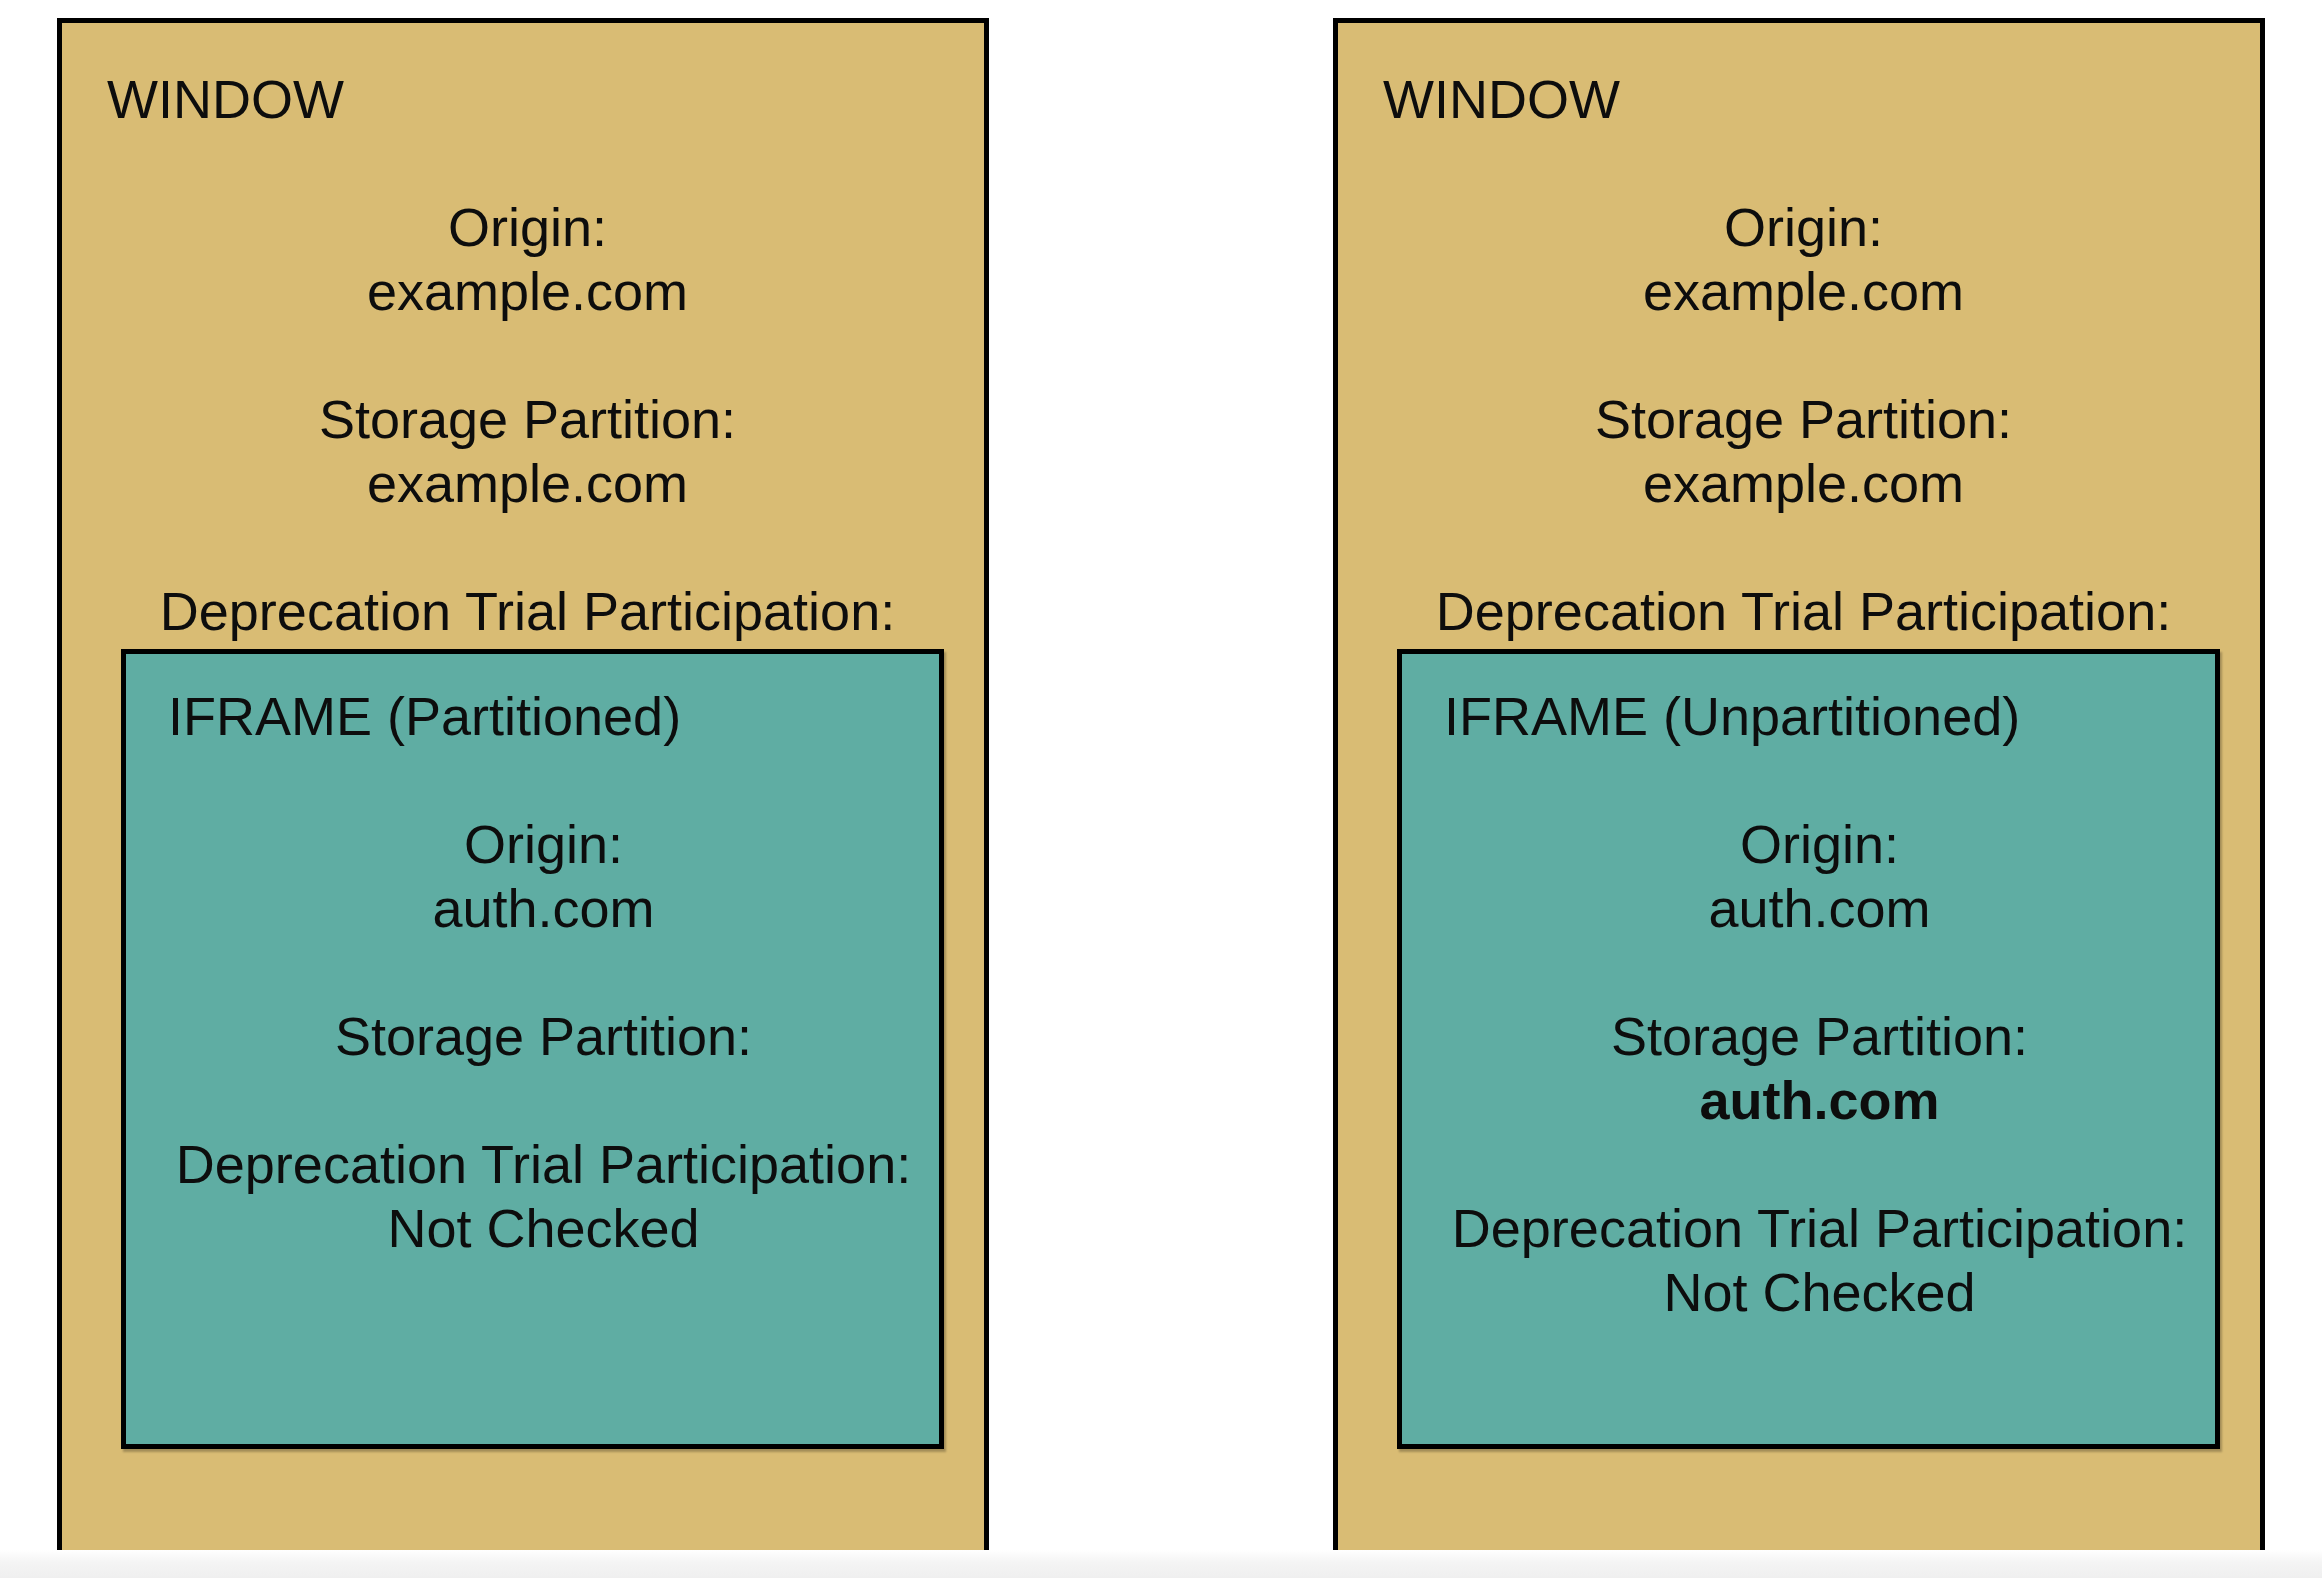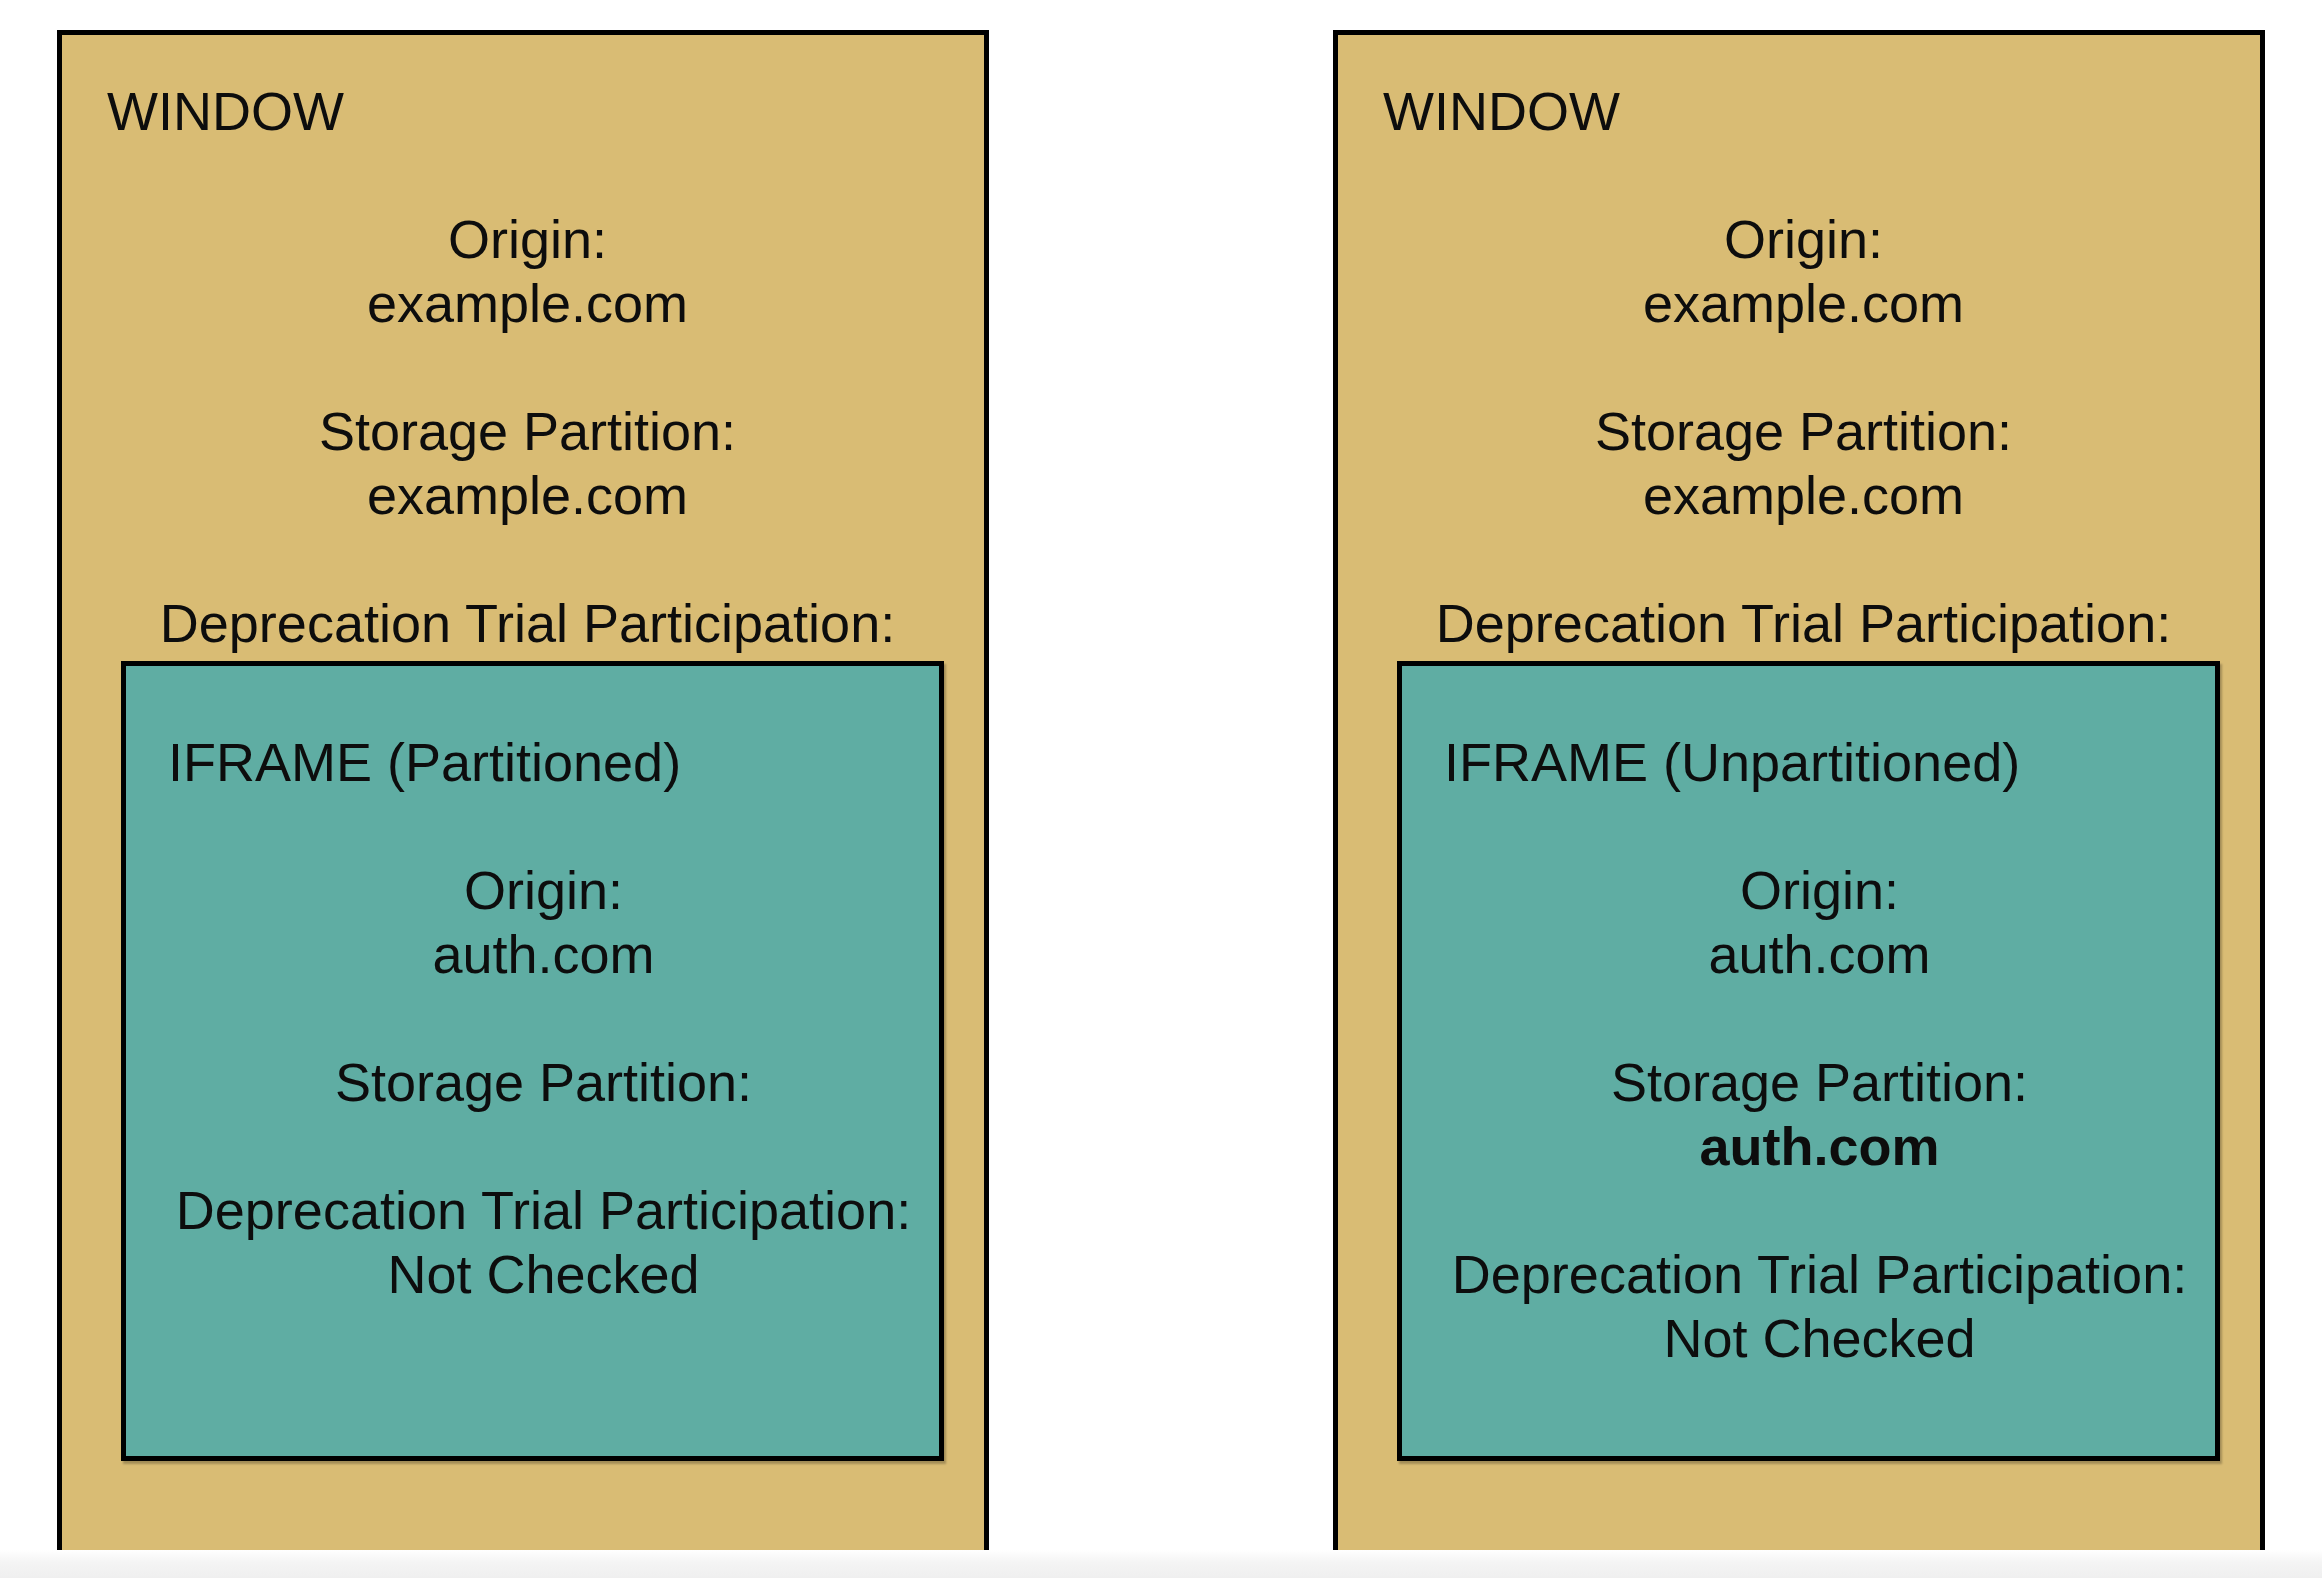--- a/index.html
+++ b/index.html
@@ -11,21 +11,21 @@
     height: 1578px;
     position: relative;
     background: #ffffff;
     overflow: hidden;
     font-family: "Liberation Sans", sans-serif;
     color: #0d0d0d;
   }
 
   .window-box {
     position: absolute;
-    top: 30px;
+    top: 18px;
     width: 932px;
     height: 1537px;
     box-sizing: border-box;
     background: #d9bc74;
     border: 5px solid #000000;
     padding: 44px 36px 0 45px;
     font-size: 54px;
     line-height: 64px;
   }
   .window-left  { left: 57px; }
@@ -48,21 +48,21 @@
   .value.bold {
     font-weight: 700;
   }
 
   .iframe-box {
     box-sizing: border-box;
     background: #5fada3;
     border: 5px solid #000000;
     margin: 6px 4px 0 14px;
     height: 800px;
-    padding: 64px 20px 0 42px;
+    padding: 30px 20px 0 42px;
     box-shadow: 2px 3px 2px rgba(0,0,0,0.25);
   }
 
   .footer-strip {
     position: absolute;
     left: 0;
     top: 1550px;
     width: 2322px;
     height: 28px;
     background: linear-gradient(to bottom, #ffffff 0%, #f4f4f4 45%, #efefef 100%);

